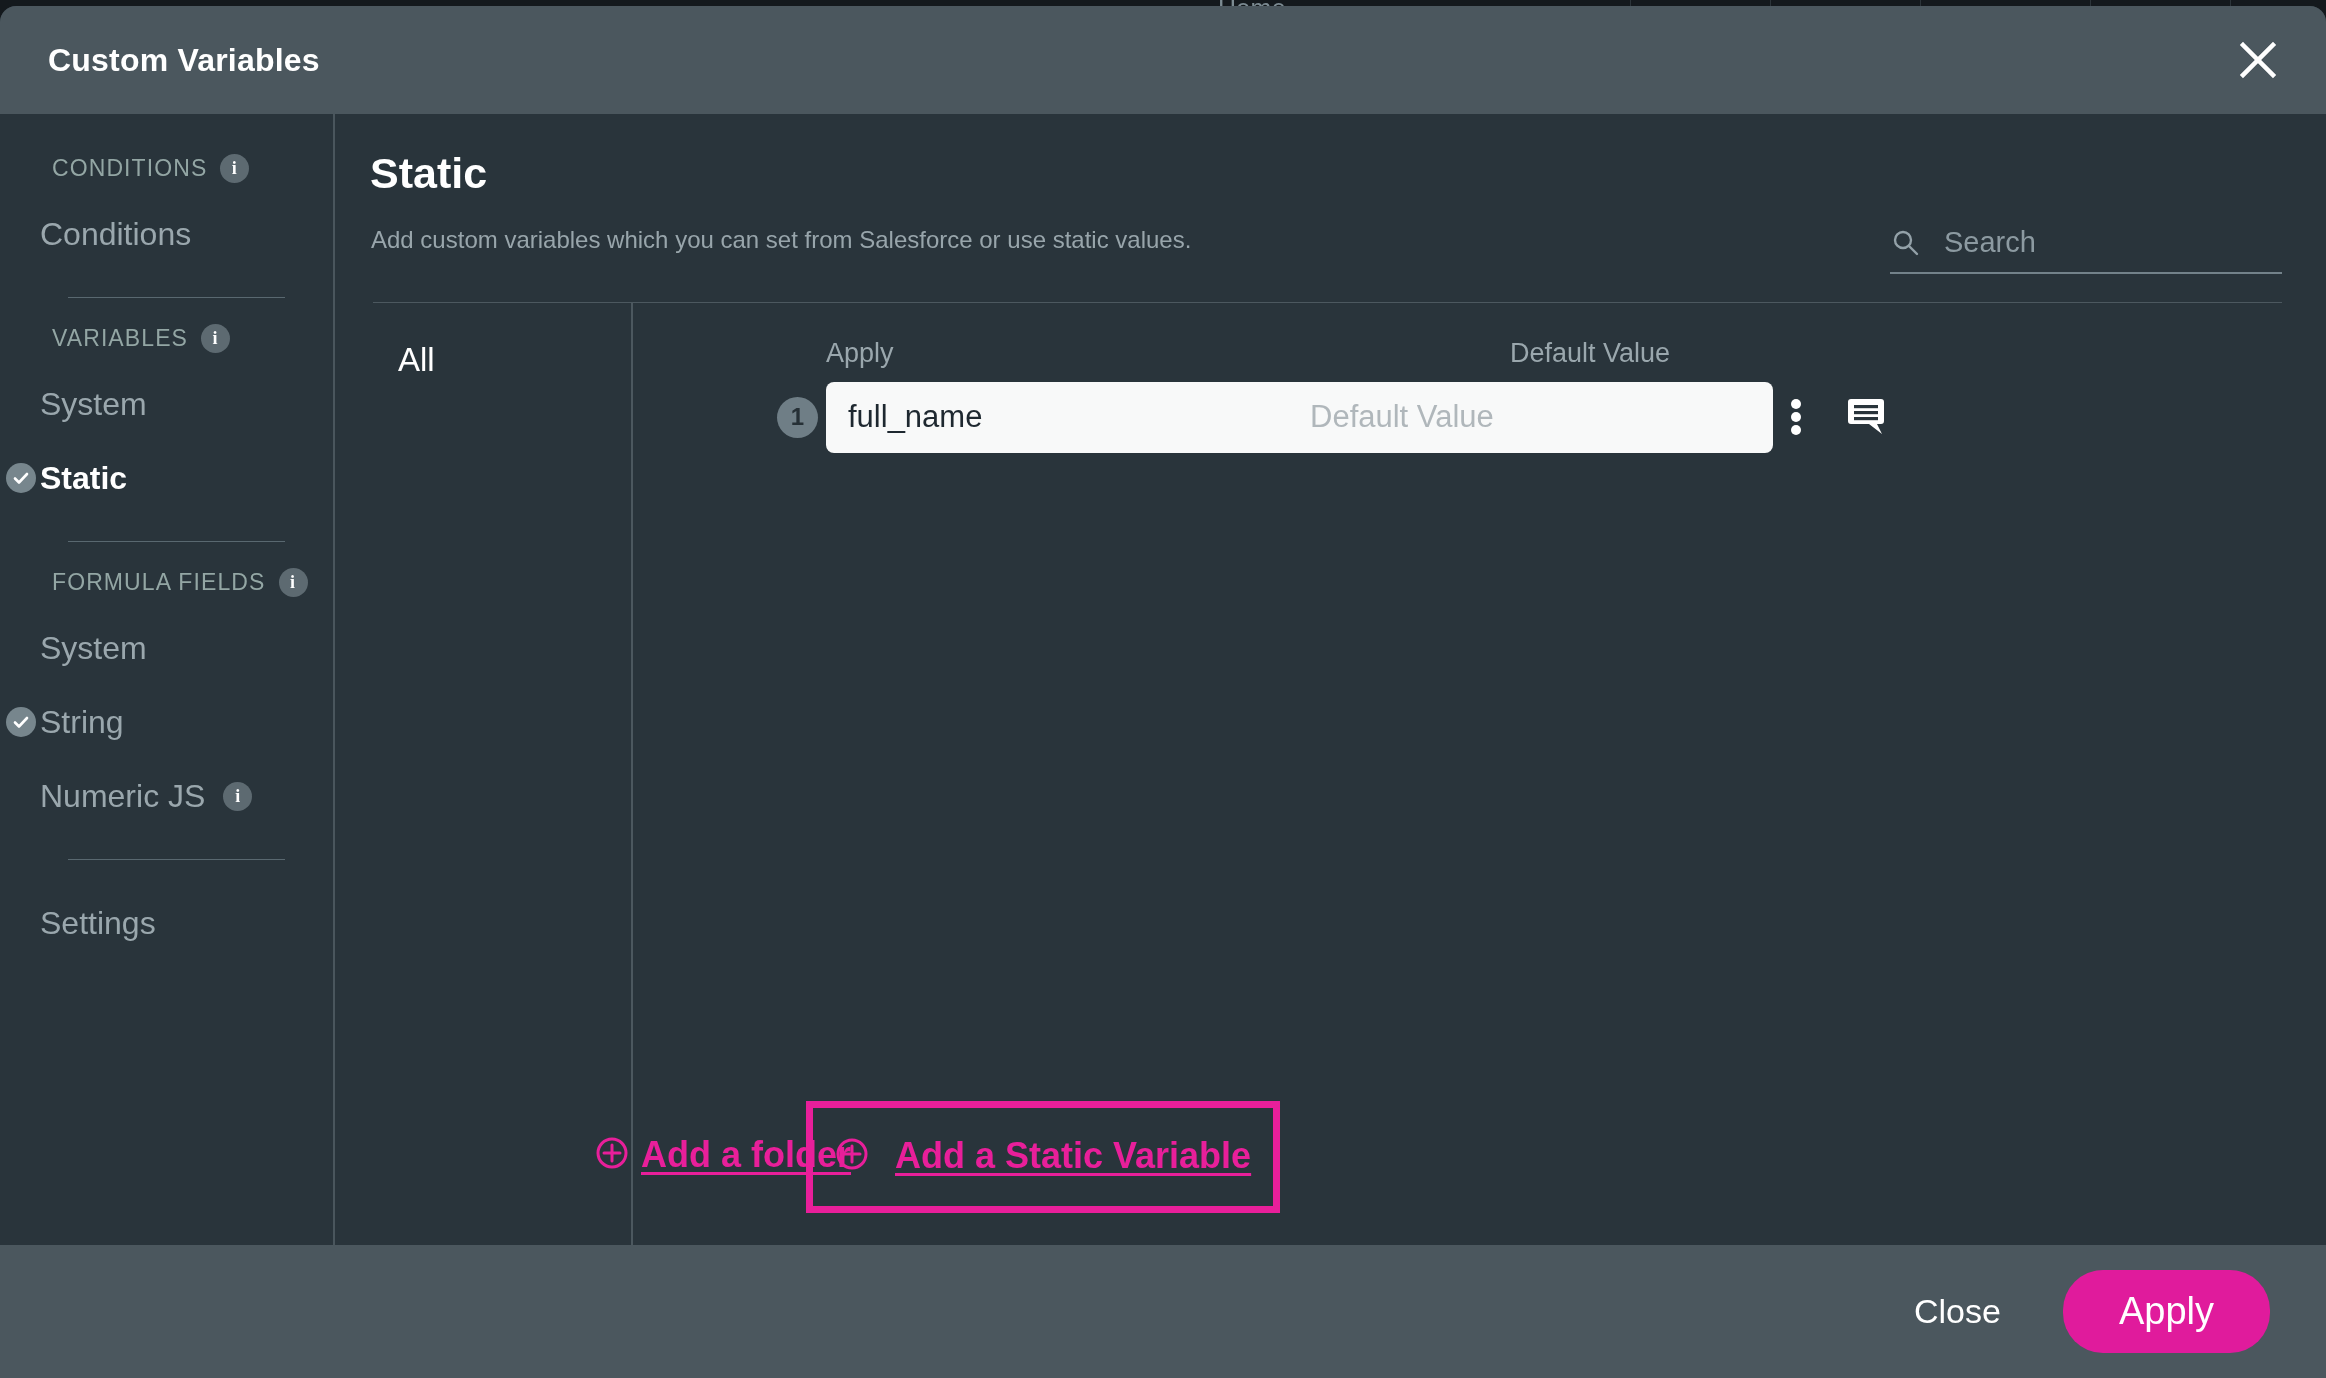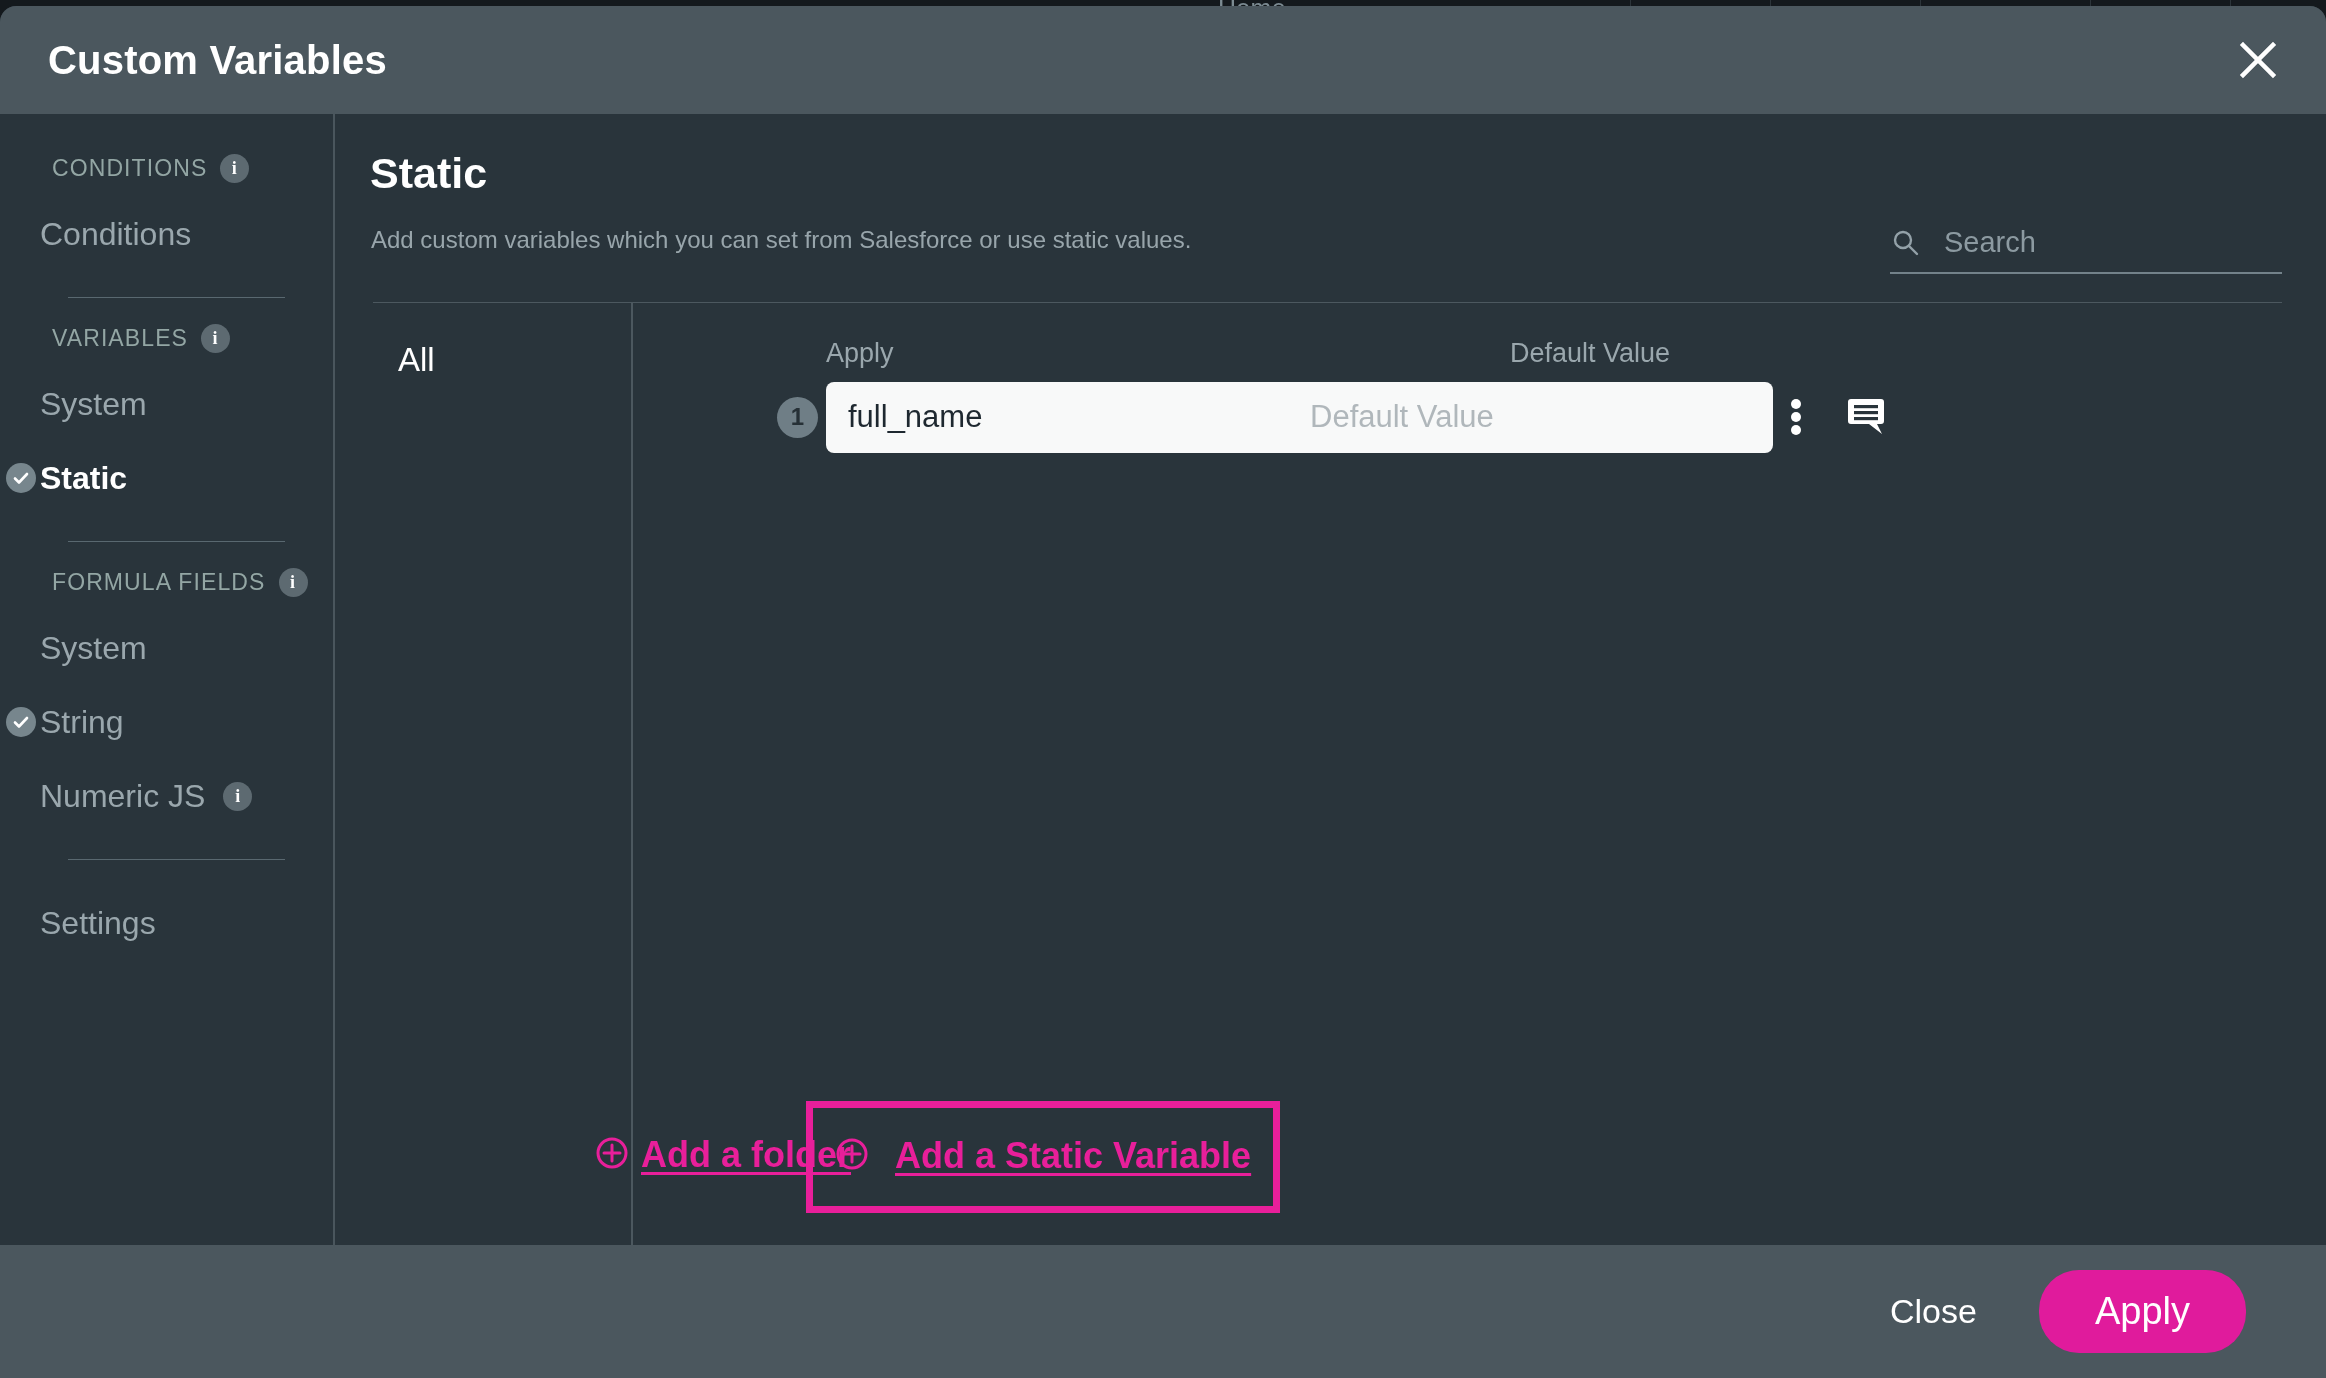--- a/index.html
+++ b/index.html
@@ -41,21 +41,21 @@
 
   
   #modal-header {
     position: relative;
     height: 108px; flex: 0 0 108px;
     background: #4b575e;
     display: flex; align-items: center;
   }
   #modal-title {
     margin-left: 48px;
-    font-size: 40px; font-weight: bold; color: #ffffff;
+    font-size: 32px; font-weight: bold; color: #ffffff;
     letter-spacing: .2px;
   }
   #close-btn {
     position: absolute; right: 40px; top: 50%; transform: translateY(-50%);
     width: 56px; height: 56px; cursor: pointer;
     display: flex; align-items: center; justify-content: center;
   }
   #close-btn svg { display: block; }
 
   
@@ -208,21 +208,21 @@
     padding: 20px 22px 22px 22px;
   }
   #add-static-link { position: relative; top: 0; left: 0; }
   #add-static-link .txt { margin-left: 14px; }
 
   
   #modal-footer {
     flex: 0 0 133px; height: 133px;
     background: #4b575e;
     display: flex; align-items: center; justify-content: flex-end;
-    padding-right: 80px; gap: 62px;
+    padding-right: 56px; gap: 62px;
   }
   #close-text-btn {
     font-size: 34px; color: #ffffff; cursor: pointer;
     background: none; border: 0; font-family: "Liberation Sans", sans-serif;
   }
   #apply-btn {
     background: #e01b9c; color: #ffffff;
     border: 0; border-radius: 40px;
     font-size: 38px; font-family: "Liberation Sans", sans-serif;
     padding: 20px 56px; cursor: pointer;

